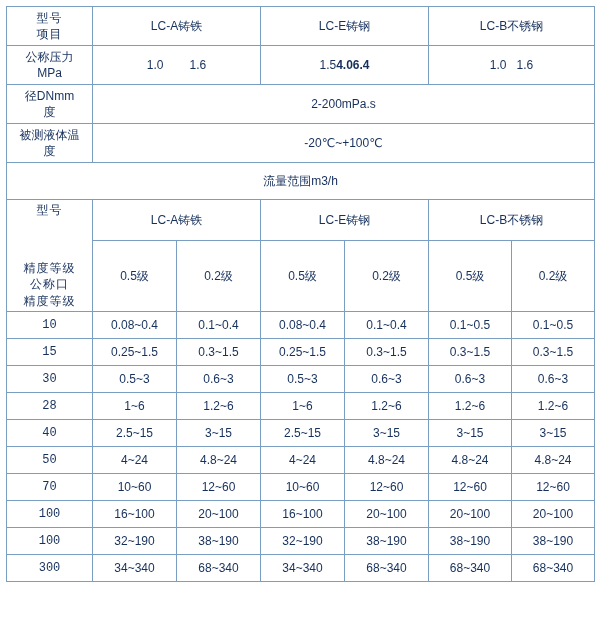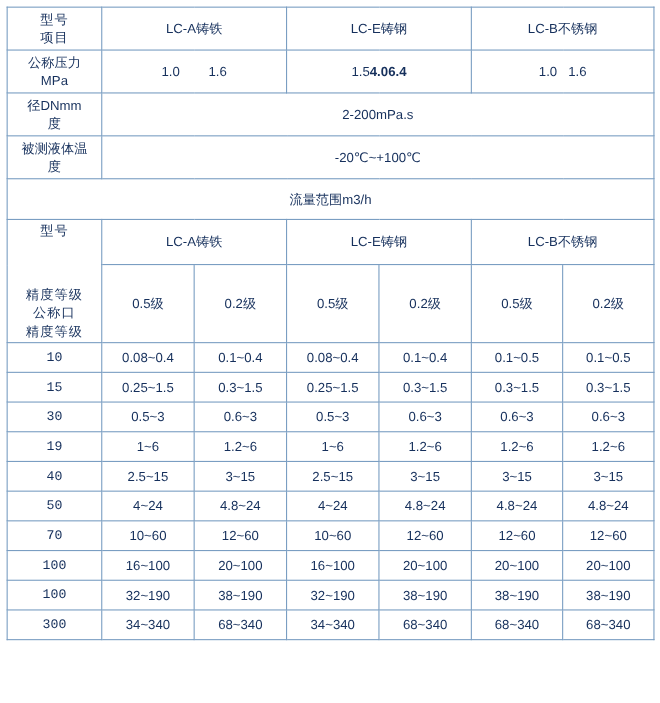--- a/index.html
+++ b/index.html
@@ -175,21 +175,21 @@
     <tr>
       <td class="dn">30</td>
       <td class="data">0.5~3</td>
       <td class="data">0.6~3</td>
       <td class="data">0.5~3</td>
       <td class="data">0.6~3</td>
       <td class="data">0.6~3</td>
       <td class="data">0.6~3</td>
     </tr>
     <tr>
-      <td class="dn">19</td>
+      <td class="dn">28</td>
       <td class="data">1~6</td>
       <td class="data">1.2~6</td>
       <td class="data">1~6</td>
       <td class="data">1.2~6</td>
       <td class="data">1.2~6</td>
       <td class="data">1.2~6</td>
     </tr>
     <tr>
       <td class="dn">40</td>
       <td class="data">2.5~15</td>

